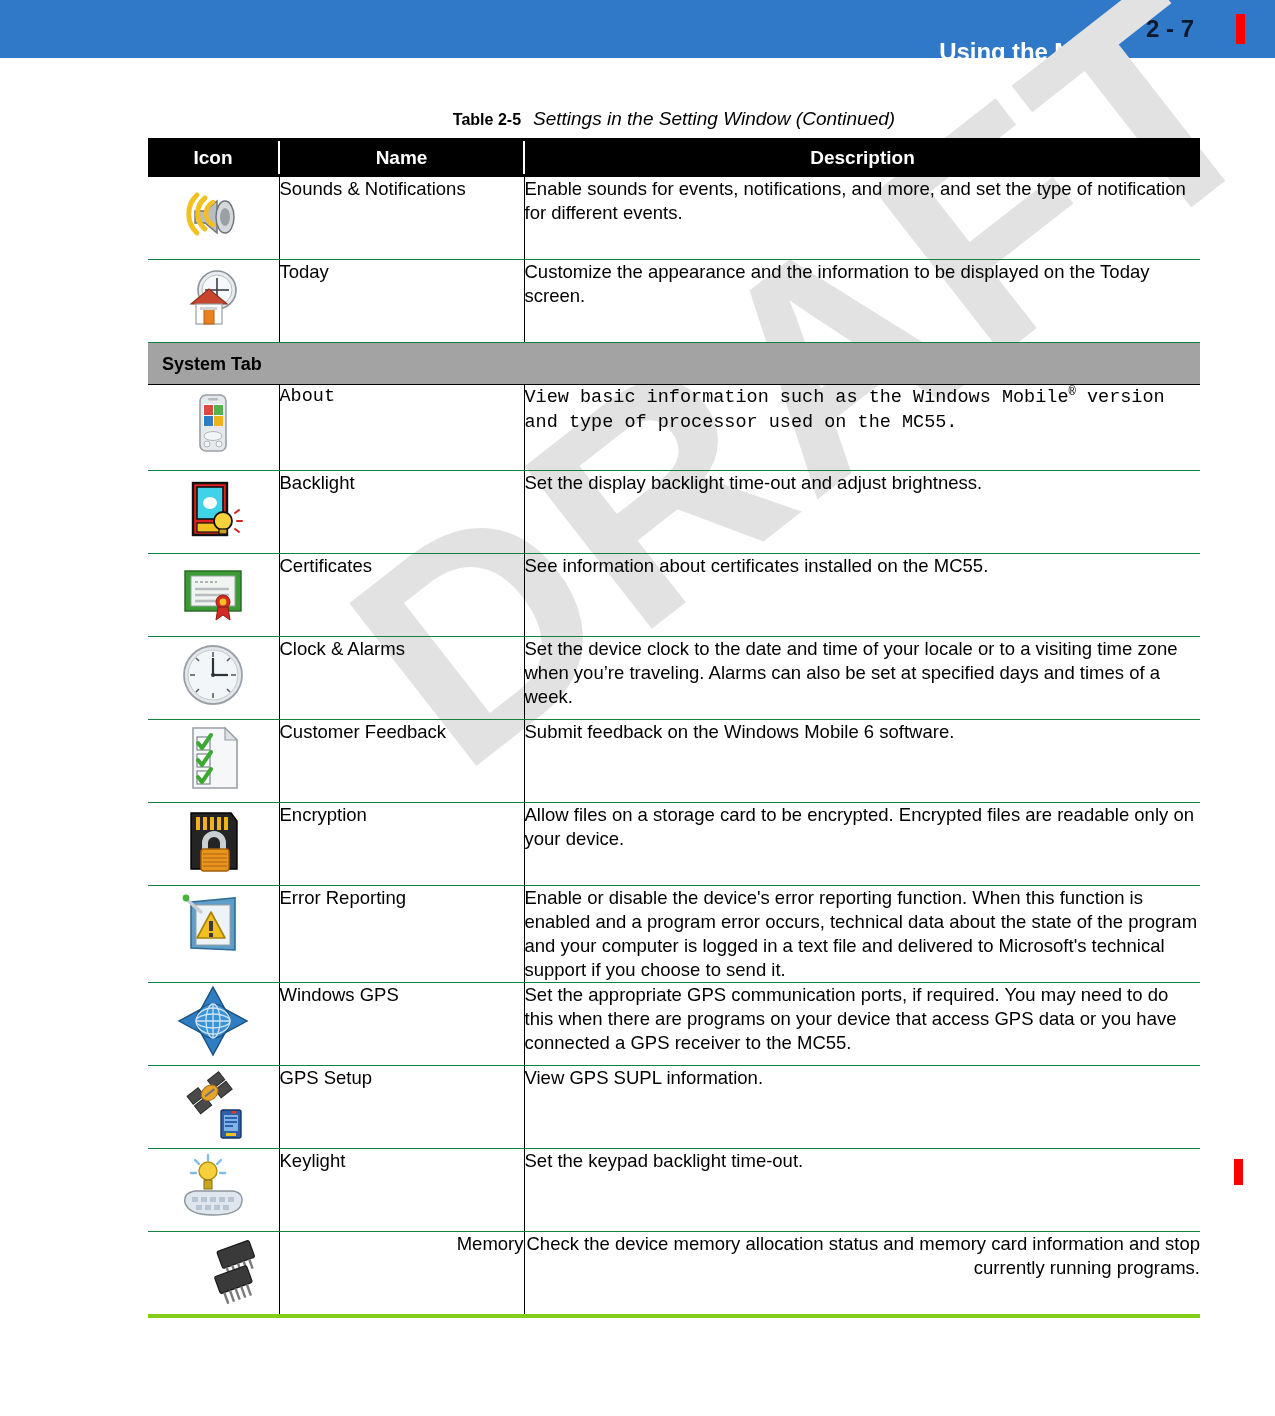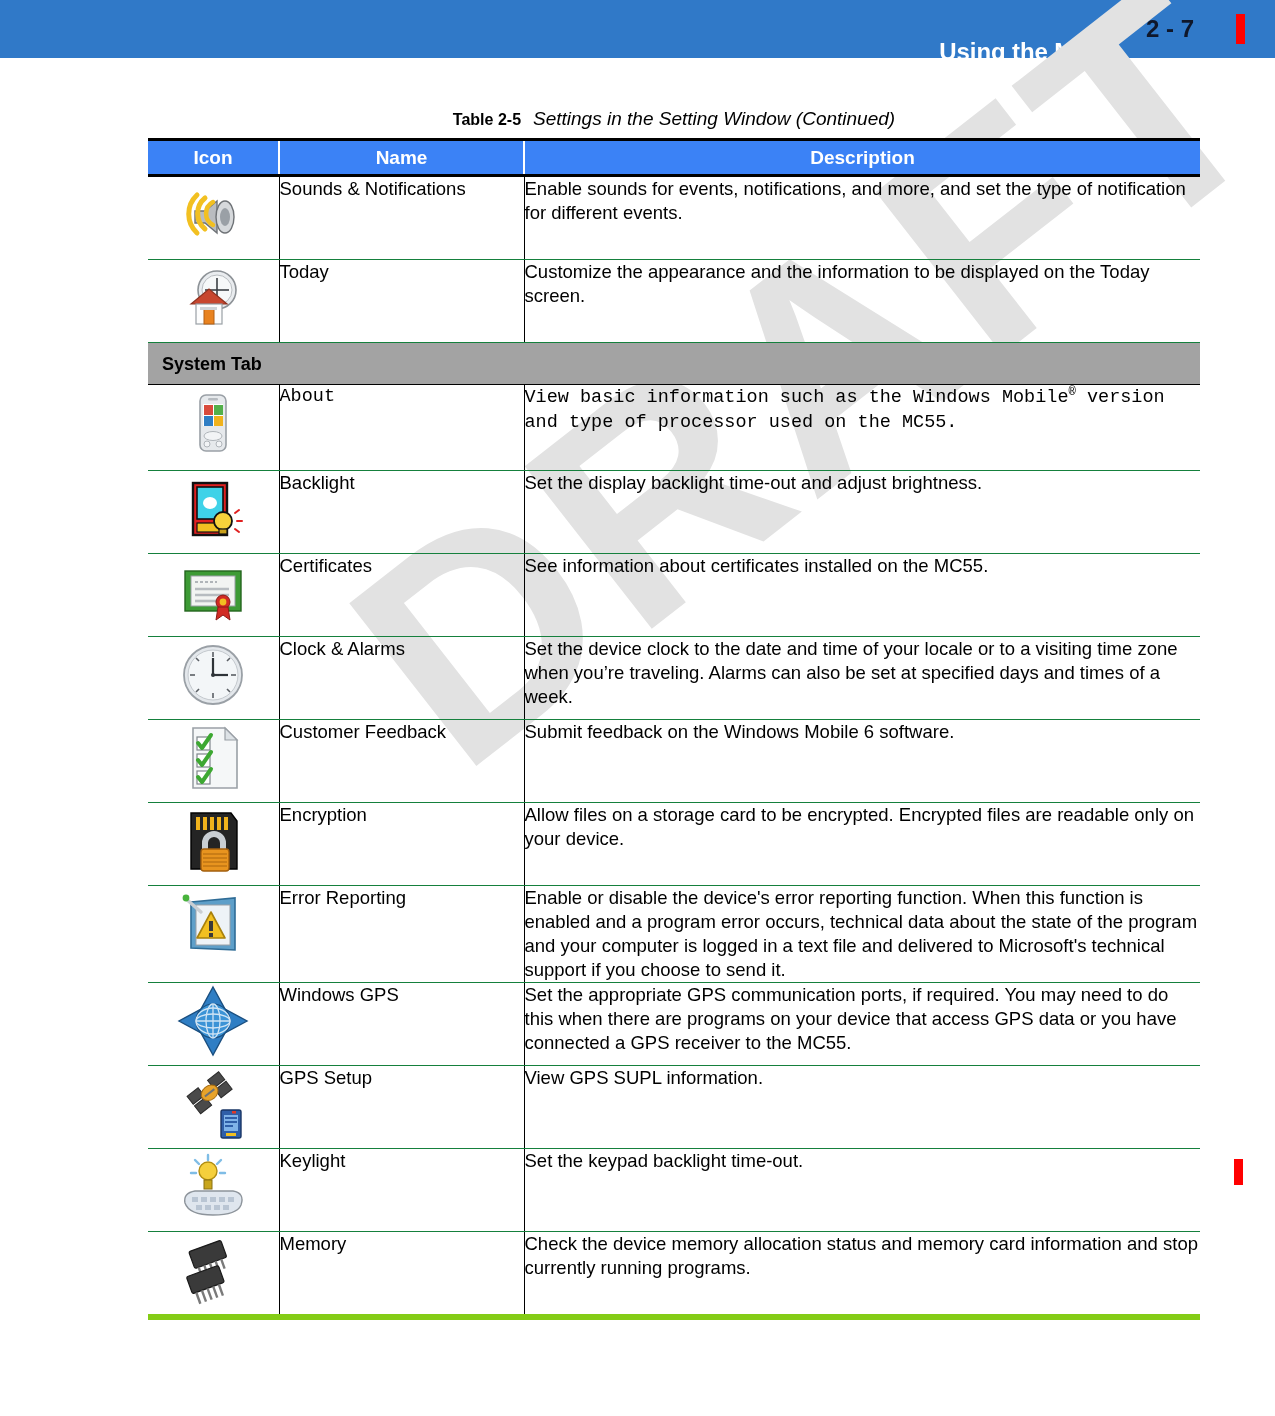--- a/index.html
+++ b/index.html
@@ -112,21 +112,21 @@
   table.settings {
     border-collapse: collapse;
     width: 1052px;
     table-layout: fixed;
   }
   table.settings col.c-icon { width: 131px; }
   table.settings col.c-name { width: 245px; }
   table.settings col.c-desc { width: 676px; }
 
   table.settings thead th {
-    background: #3b82f6;
+    background: #000000;
     color: #ffffff;
     font-size: 19px;
     font-weight: bold;
     height: 36px;
     padding: 0;
     text-align: center;
     border-left: 2px solid #ffffff;
     border-right: 2px solid #ffffff;
     border-top: 3px solid #000000;
     border-bottom: 3px solid #000000;
@@ -160,21 +160,21 @@
 
   tr.section-row td {
     border: none;
     background: #a3a3a3;
     padding: 10px 0 8px 14px;
     font-weight: bold;
     font-size: 18px;
     font-family: "Liberation Sans", sans-serif;
   }
   tr.section-row + tr td { border-top: 1px solid #000000; font-family: Liberation Mono, monospace; }
-  tr.last-row td { border-bottom: 6px solid #84cc16; }
+  tr.last-row td { border-bottom: 4px solid #84cc16; text-align: right; }
 
   sup { font-size: 0.66em; vertical-align: super; }
 
   
   .icon-box {
     width: 76px; height: 76px;
     display: inline-block;
     position: relative;
   }
   .icon-box svg { display: block; width: 76px; height: 76px; }

